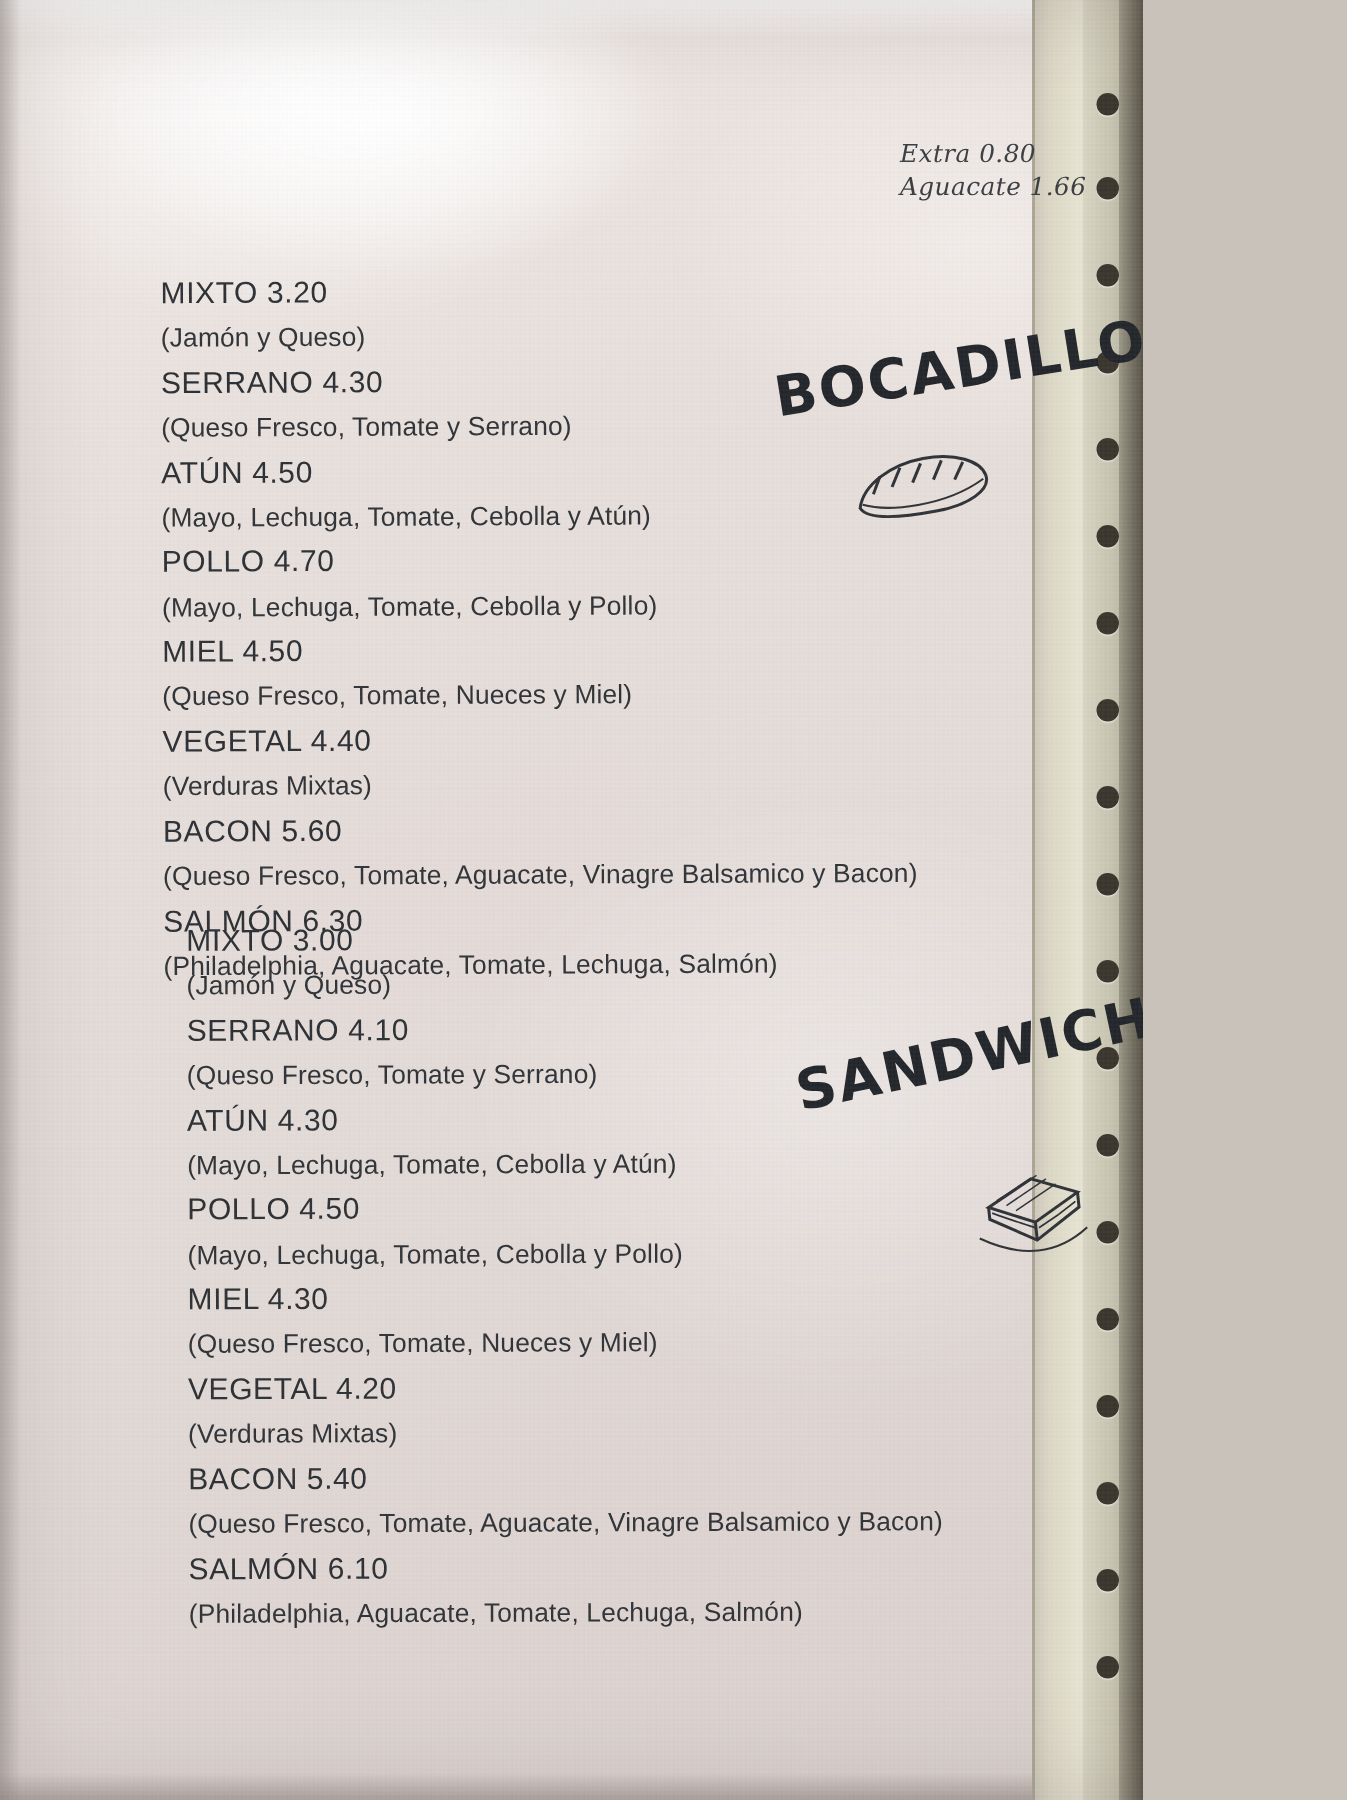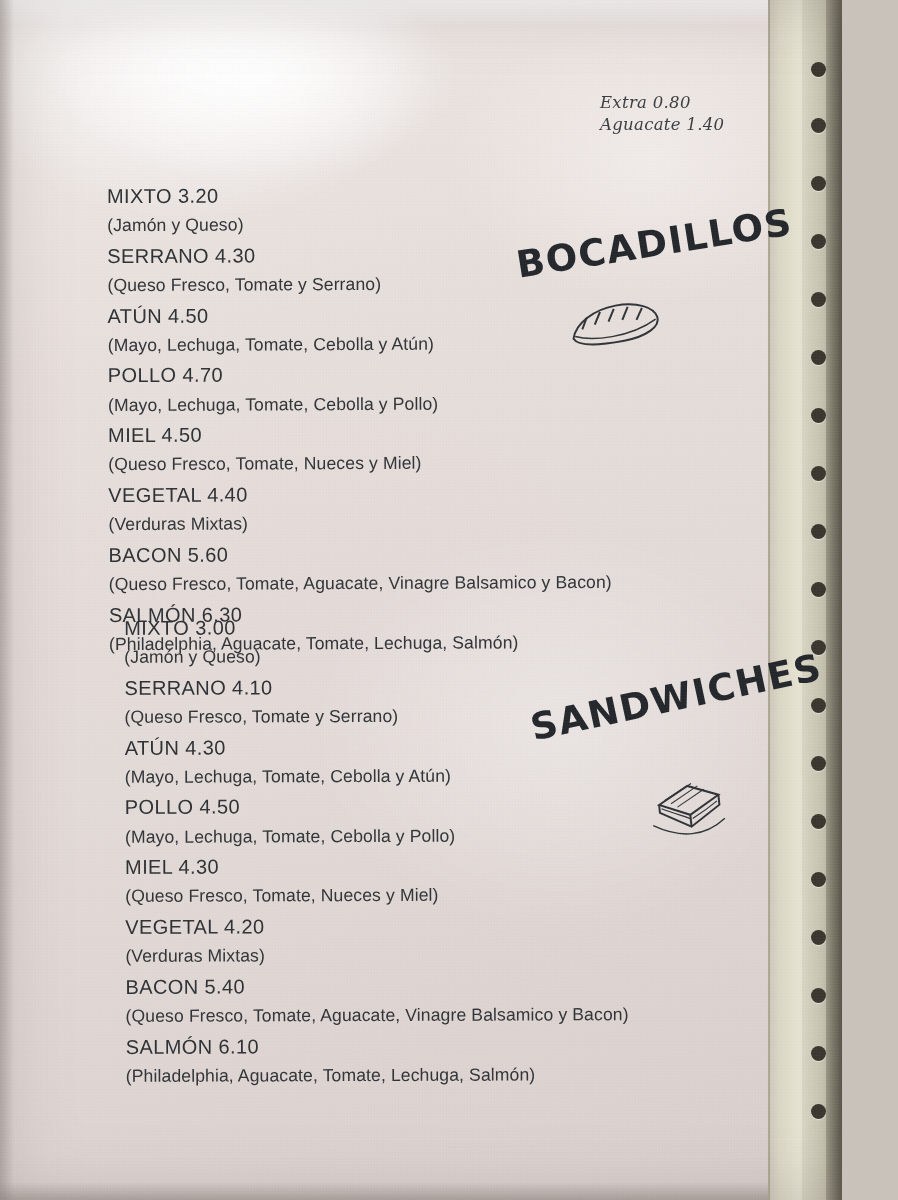--- a/index.html
+++ b/index.html
@@ -2,21 +2,21 @@
 <html><head>
 <meta charset="utf-8">
 <style>
   html, body {
     margin: 0;
     padding: 0;
     background: #c9c2bb;
   }
   #page {
     position: relative;
-    width: 842px;
+    width: 762px;
     height: 1200px;
     overflow: hidden;
     font-family: "Liberation Sans", sans-serif;
     background: #86efac;
   }
 
   
   .paper {
     position: absolute;
     left: -6px;
@@ -220,21 +220,21 @@
     <div class="hole" style="top:814px"></div>
     <div class="hole" style="top:872px"></div>
     <div class="hole" style="top:930px"></div>
     <div class="hole" style="top:988px"></div>
     <div class="hole" style="top:1046px"></div>
     <div class="hole" style="top:1104px"></div>
   </div>
 
   <div class="ink extra-note">
     <div>Extra 0.80</div>
-    <div>Aguacate 1.40</div>
+    <div>Aguacate 1.66</div>
   </div>
 
   <div class="section-title" id="title-bocadillos">BOCADILLOS</div>
 
   <div class="doodle" id="doodle-baguette">
     <svg width="96" height="46" viewBox="0 0 96 46" fill="none">
       <path d="M6 33 C10 18, 30 7, 52 6 C74 5, 90 13, 92 23 C94 33, 78 41, 56 42 C34 43, 10 42, 6 33 Z" stroke="#2f3236" stroke-width="2" fill="none"></path>
       <path d="M22 14 L16 25" stroke="#2f3236" stroke-width="2"></path>
       <path d="M36 10 L29 22" stroke="#2f3236" stroke-width="2"></path>
       <path d="M50 9 L43 21" stroke="#2f3236" stroke-width="2"></path>

